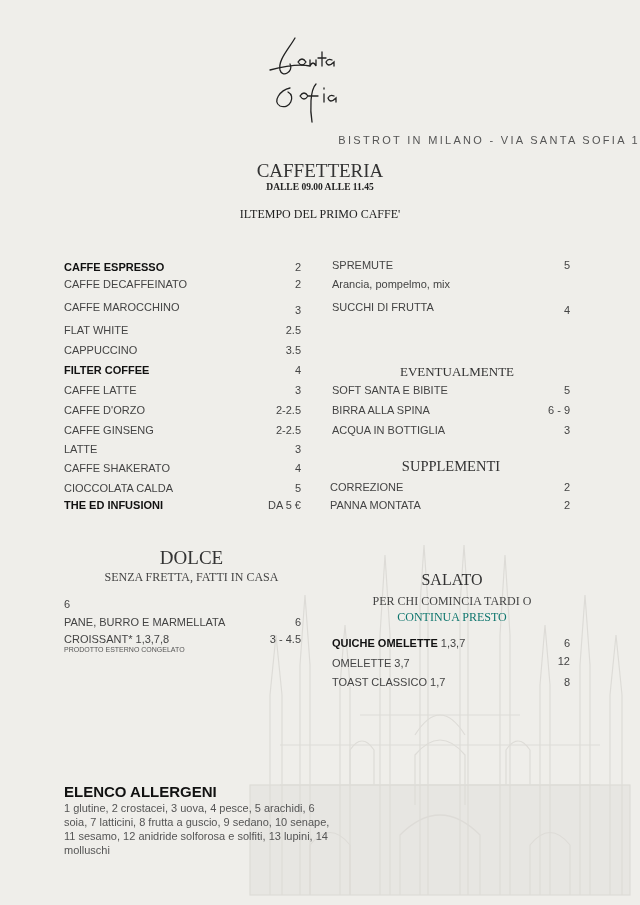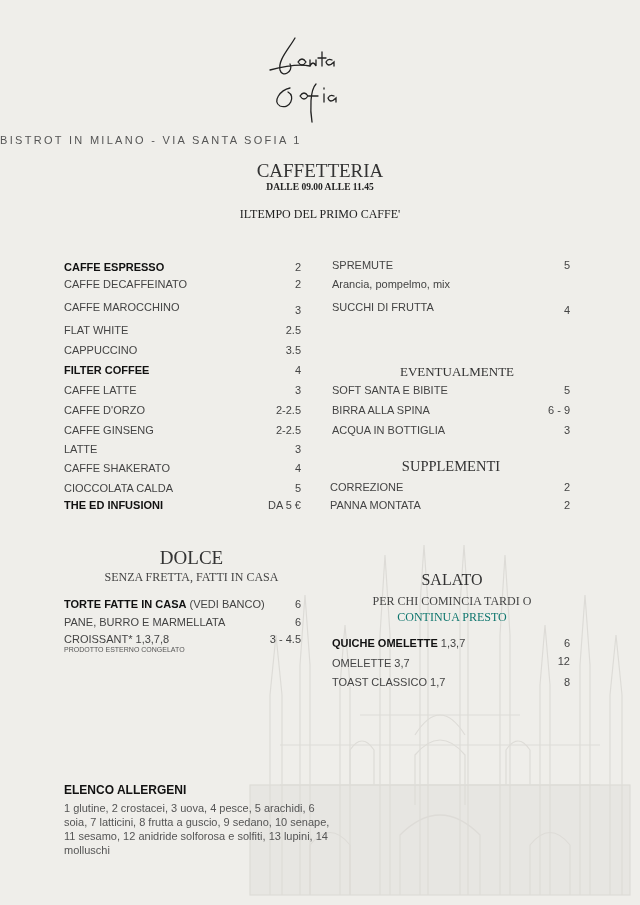--- a/index.html
+++ b/index.html
@@ -1,30 +1,30 @@
 <!DOCTYPE html>
 <html><head>
 <meta charset="utf-8">
 <style>
   html, body { margin:0; padding:0; }
   body { width:640px; height:905px; background:#efeeea; position:relative; overflow:hidden; color:#3a3a3a; font-family:"Liberation Sans", sans-serif; }
   .abs { position:absolute; }
   .serif { font-family:"Liberation Serif", "DejaVu Serif", serif; }
   .logo { left:250px; top:30px; width:140px; height:100px; }
-  .subtitle { left:0; width:640px; top:134px; text-align:left; font-size:11px; letter-spacing:2.3px; color:#555; }
+  .subtitle { left:0; width:640px; top:134px; text-align:right; font-size:11px; letter-spacing:2.3px; color:#555; }
   .h-caff { left:0; width:640px; top:160px; text-align:center; font-size:19px; color:#333; }
   .h-hours { left:0; width:640px; top:182px; text-align:center; font-size:9.5px; font-weight:bold; color:#222; }
   .h-tempo { left:0; width:640px; top:207px; text-align:center; font-size:12px; color:#222; }
   .row { position:absolute; display:flex; justify-content:space-between; font-size:11px; color:#444; }
   .row .b { font-weight:bold; color:#111; }
   .row .price { text-align:right; }
   .sec-title { position:absolute; text-align:center; color:#333; }
   .cathedral { left:240px; top:545px; width:400px; height:355px; opacity:0.55; }
   .note { font-size:7px; color:#555; }
-  .allergen-title { left:64px; top:783px; font-size:12px; font-weight:bold; color:#111; }
+  .allergen-title { left:64px; top:783px; font-size:15px; font-weight:bold; color:#111; }
   .allergen-text { left:64px; top:801px; width:275px; font-size:11px; line-height:14px; color:#555; }
 </style>
 </head>
 <body>
 
 <svg class="abs cathedral" viewBox="0 0 400 355" fill="none" stroke="#cfcdc8" stroke-width="1.2">
   <g fill="#e2e0dc">
     <rect x="10" y="240" width="380" height="110"></rect>
   </g>
   <path d="M30 350 V150 l6-60 6 60 V350 M60 350 V120 l5-70 5 70 V350 M100 350 V140 l5-60 5 60 V350 M140 350 V90 l5-80 5 80 V350 M180 350 V60 l4-60 4 60 V350 M220 350 V60 l4-60 4 60 V350 M260 350 V90 l5-80 5 80 V350 M300 350 V140 l5-60 5 60 V350 M340 350 V120 l5-70 5 70 V350 M370 350 V150 l6-60 6 60 V350"></path>
@@ -131,21 +131,20 @@
     <span class="price">2</span>
   </div>
 <div class="row" style="left:330px;top:499px;width:240px">
     <span>PANNA MONTATA</span>
     <span class="price">2</span>
   </div>
 
 <div class="sec-title serif" style="left:64px;top:547px;width:255px;font-size:19px">DOLCE</div>
 <div class="sec-title serif" style="left:64px;top:570px;width:255px;font-size:12px;color:#444">SENZA FRETTA, FATTI IN CASA</div>
 <div class="row" style="left:64px;top:598px;width:237px">
-    <span><span class="b">TORTE FATTE IN CASA</span> <span>(VEDI BANCO)</span></span>
     <span class="price">6</span>
   </div>
 <div class="row" style="left:64px;top:616px;width:237px">
     <span>PANE, BURRO E MARMELLATA</span>
     <span class="price">6</span>
   </div>
 <div class="row" style="left:64px;top:633px;width:237px">
     <span>CROISSANT* 1,3,7,8</span>
     <span class="price">3 - 4.5</span>
   </div>

